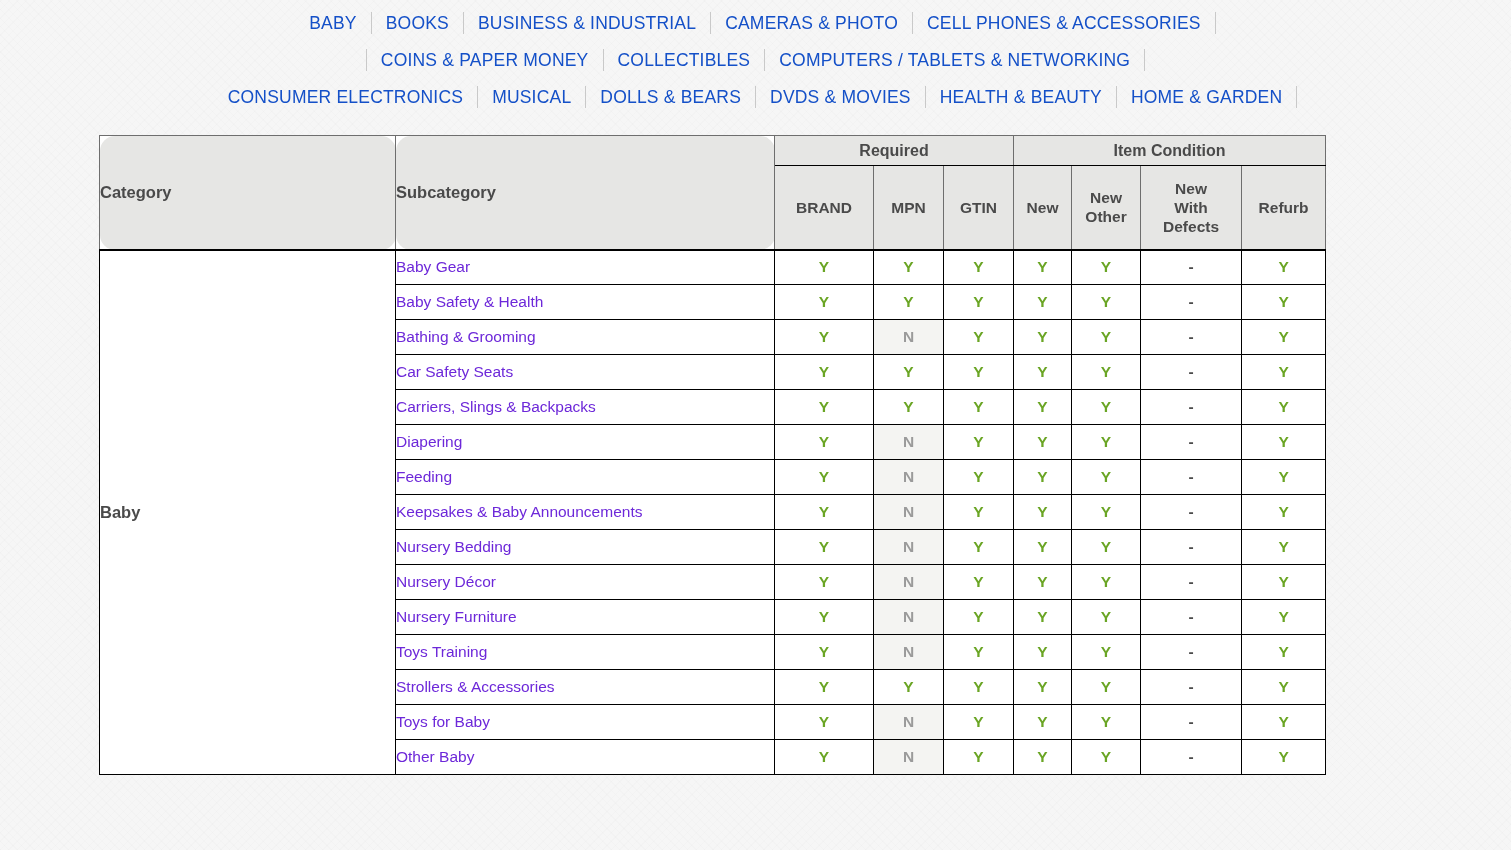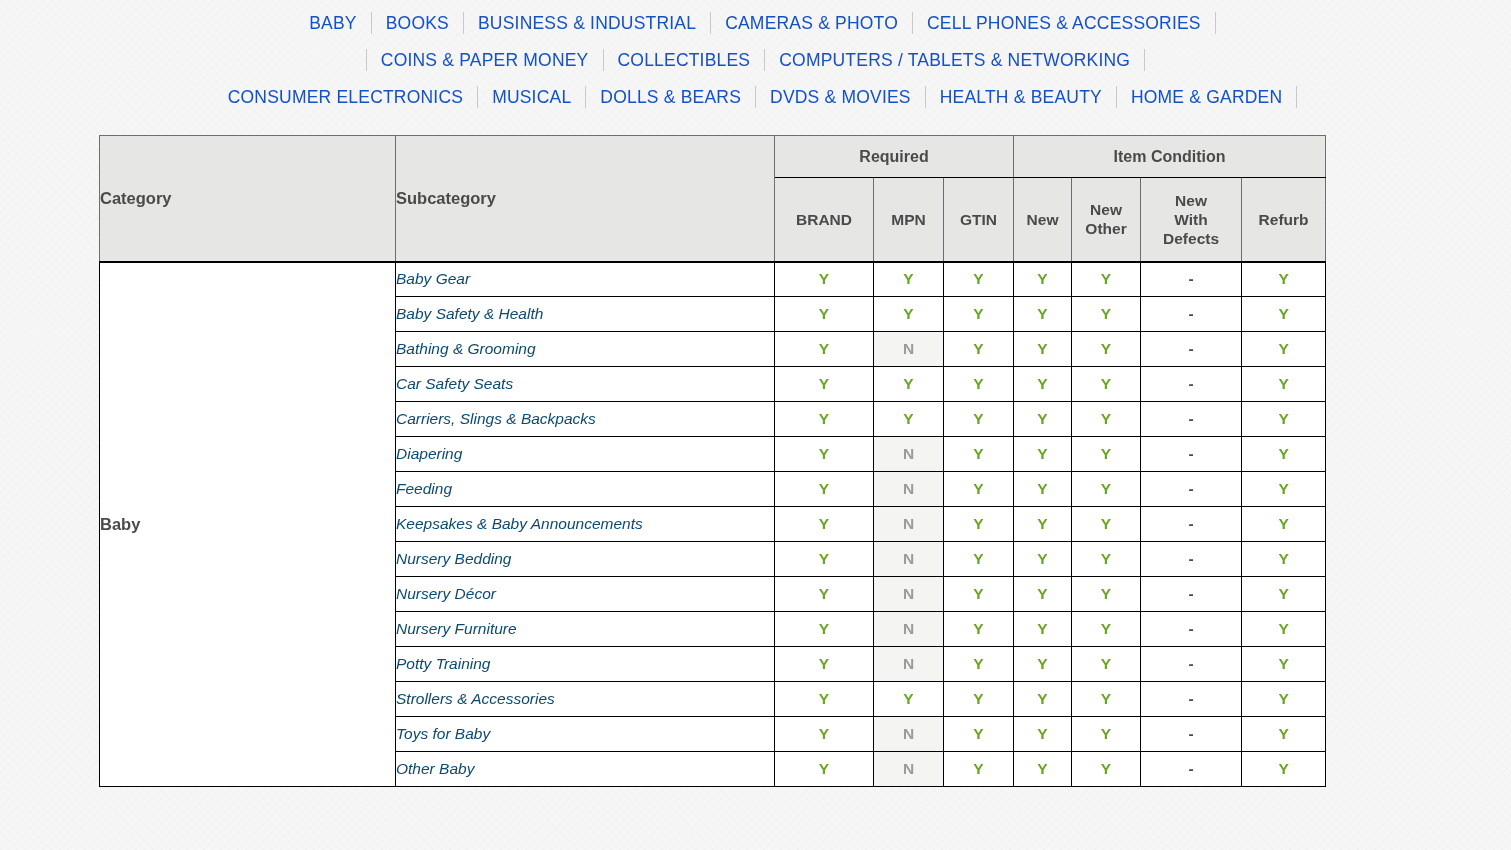--- a/index.html
+++ b/index.html
@@ -68,38 +68,39 @@
   }
 
   
   table.req thead th {
     background: #e6e6e4;
     font-weight: bold;
     color: #4a4a4a;
     border: 1px solid #6e6e6e;
   }
   th.grp {
-    height: 42px;
+    height: 30px;
     font-size: 16px;
     text-align: center;
     font-weight: normal;
     border-bottom: 1px solid #000 !important;
   }
   th.grp-empty {
     border-top: 1px solid #6e6e6e !important;
     border-bottom: none !important;
   }
   th.corner {
     text-align: left;
     vertical-align: middle;
     padding-left: 10px;
     font-size: 16.5px;
     font-weight: bold;
     color: #4a4a4a;
     border-bottom: 2px solid #000 !important;
+    border-radius: 15px;
   }
   th.sub {
     height: 84px;
     text-align: center;
     vertical-align: middle;
     font-size: 15.5px;
     font-weight: bold;
     color: #4a4a4a;
     padding: 0 4px;
     line-height: 19px;
@@ -113,24 +114,23 @@
     font-size: 16.5px;
     font-weight: bold;
     color: #4a4a4a;
     background: #fff;
     border-right: 1px solid #000;
   }
   td.subcat {
     height: 35px;
     padding-left: 10px;
     font-size: 15.5px;
-    color: #0c4a6e;
+    color: #6d28d9;
     background: #fff;
     white-space: nowrap;
-    font-style: italic;
   }
   td.val {
     height: 35px;
     text-align: center;
     vertical-align: middle;
     background: #fff;
     font-size: 15.5px;
   }
   td.val.y  { color: #6aa524; font-weight: bold; }
   td.val.n  { color: #9a9a9a; background: #f4f4f2; font-weight: bold; }
@@ -313,21 +313,21 @@
           <td class="subcat">Nursery Furniture</td>
           <td class="val y">Y</td>
           <td class="val n">N</td>
           <td class="val y">Y</td>
           <td class="val y">Y</td>
           <td class="val y">Y</td>
           <td class="val na">-</td>
           <td class="val y">Y</td>
         </tr>
         <tr>
-          <td class="subcat">Potty Training</td>
+          <td class="subcat">Toys Training</td>
           <td class="val y">Y</td>
           <td class="val n">N</td>
           <td class="val y">Y</td>
           <td class="val y">Y</td>
           <td class="val y">Y</td>
           <td class="val na">-</td>
           <td class="val y">Y</td>
         </tr>
         <tr>
           <td class="subcat">Strollers &amp; Accessories</td>

